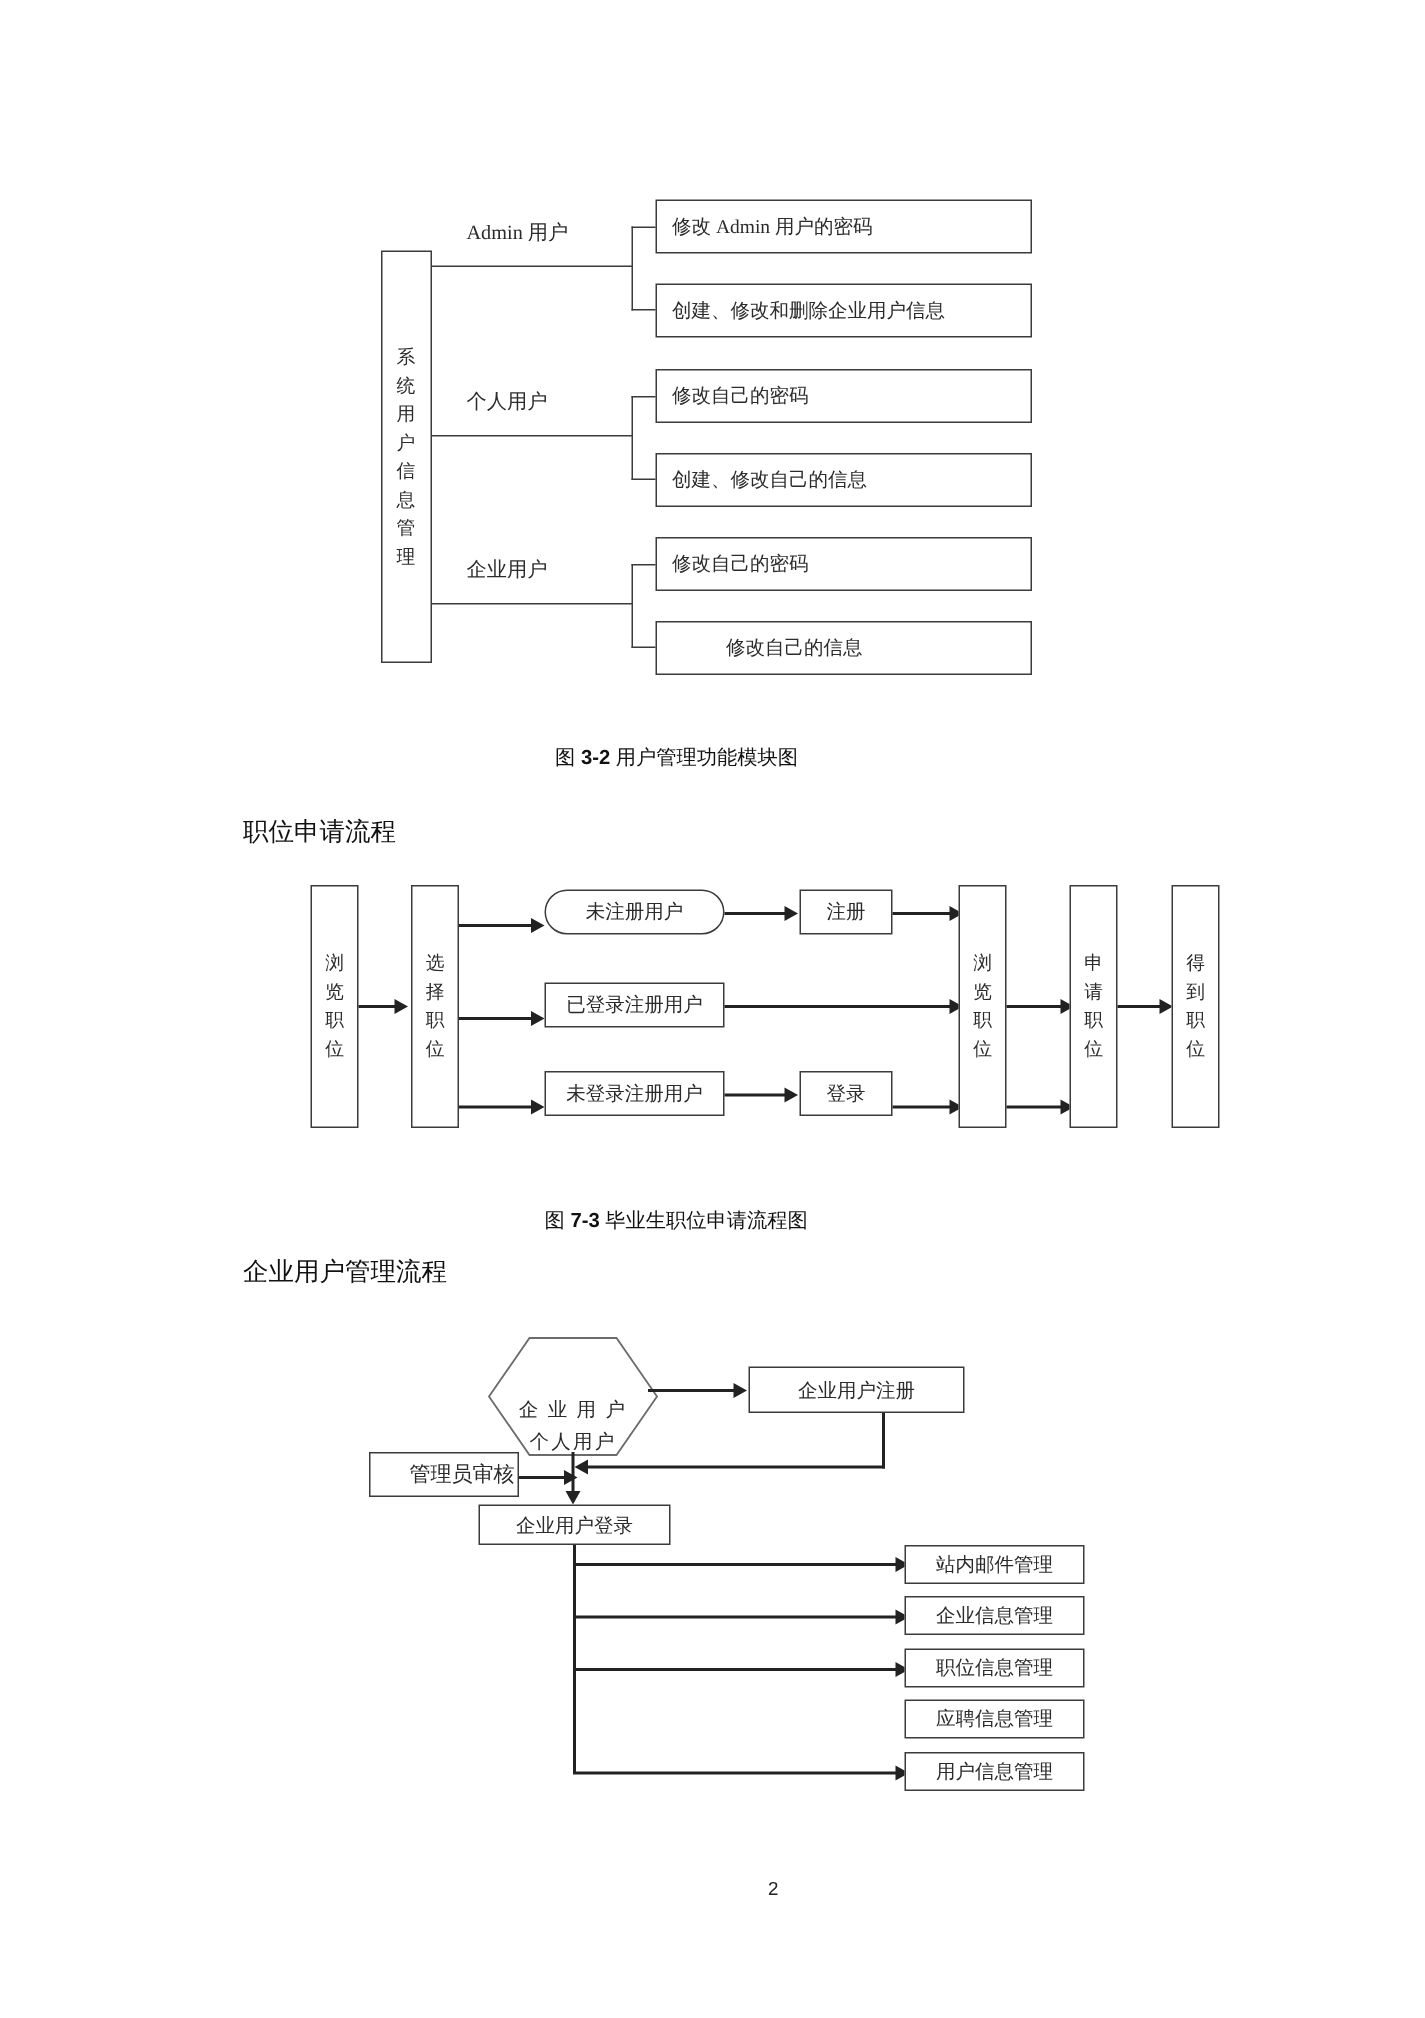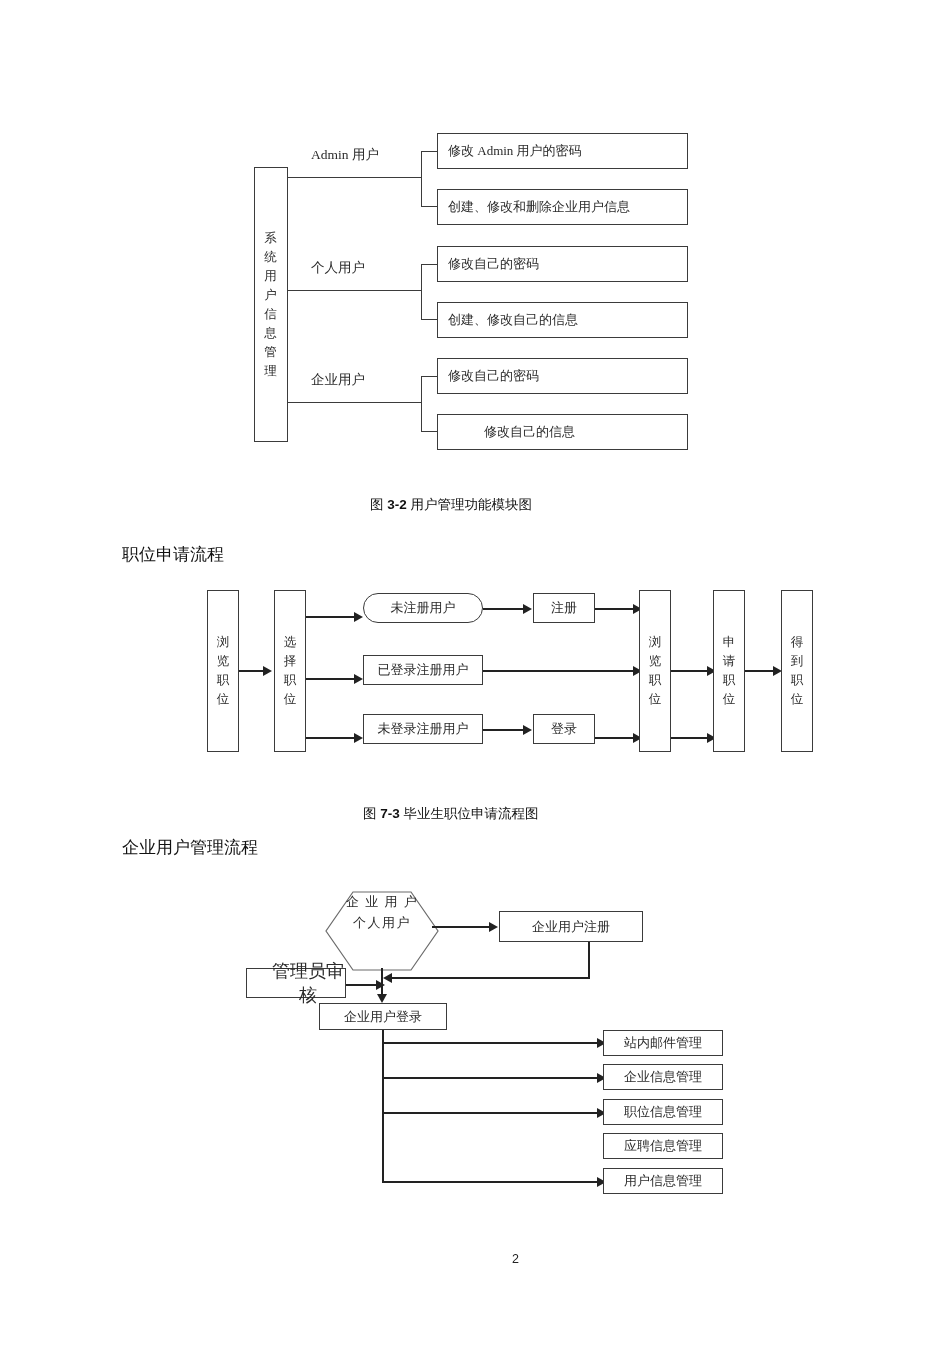--- a/index.html
+++ b/index.html
@@ -101,40 +101,41 @@
     font-family: "Liberation Sans", "DejaVu Sans", sans-serif;
   }
   .caption .num { font-weight: bold; }
 
   .heading {
     position: absolute;
     font-size: 17px;
     color: #111;
     white-space: nowrap;
     font-family: "Liberation Sans", "DejaVu Sans", sans-serif;
+    margin-left: 40px;
   }
 
   .pagenum {
     position: absolute;
     font-size: 12.5px;
     color: #222;
     font-family: "Liberation Sans", "DejaVu Sans", sans-serif;
   }
 
   
   .hexwrap { position: absolute; }
   .hexwrap svg { display: block; }
   .hextext {
     position: absolute;
     left: 0; top: 0;
     width: 100%; height: 100%;
     display: flex;
     flex-direction: column;
     align-items: center;
-    justify-content: flex-start;
+    justify-content: flex-end;
     font-size: 13px;
     color: #2b2b2b;
     line-height: 1.62;
     letter-spacing: 1.5px;
     font-family: "Liberation Serif", "DejaVu Serif", serif;
   }
 </style>
 </head>
 <body>
 
@@ -315,21 +316,21 @@
     <div class="arrowR" style="left:489px; top:922px;"></div>
 
     <div class="box center" style="left:499px; top:911px; width:144px; height:31px; font-size:13px;">
       <span>企业用户注册</span>
     </div>
 
     <div class="vline thick" style="left:588px; top:942px; height:37px;"></div>
     <div class="hline thick" style="left:392px; top:977px; width:198px;"></div>
     <div class="arrowL" style="left:383px; top:973px;"></div>
 
-    <div class="box center" style="left:246px; top:968px; width:100px; height:30px; font-size:18px;padding-left:24px;">
+    <div class="box center" style="left:246px; top:968px; width:100px; height:30px; font-size:14px;padding-left:24px;">
       <span>管理员审核</span>
     </div>
 
     <div class="hline thick" style="left:346px; top:984px; width:32px;"></div>
     <div class="arrowR" style="left:376px; top:980px;"></div>
 
     <div class="vline thick" style="left:381px; top:968px; height:28px;"></div>
     <div class="arrowD" style="left:377px; top:994px;"></div>
 
     <div class="box center" style="left:319px; top:1003px; width:128px; height:27px; font-size:13px;">

